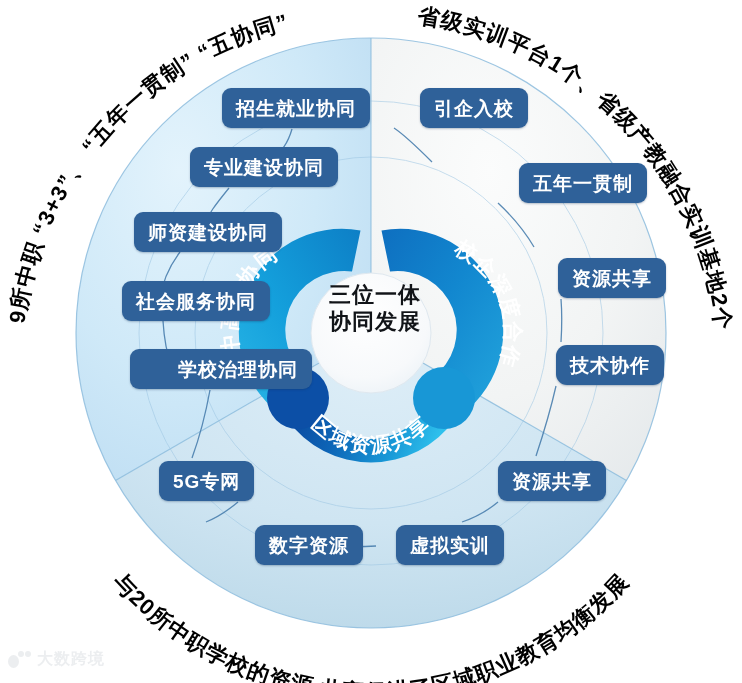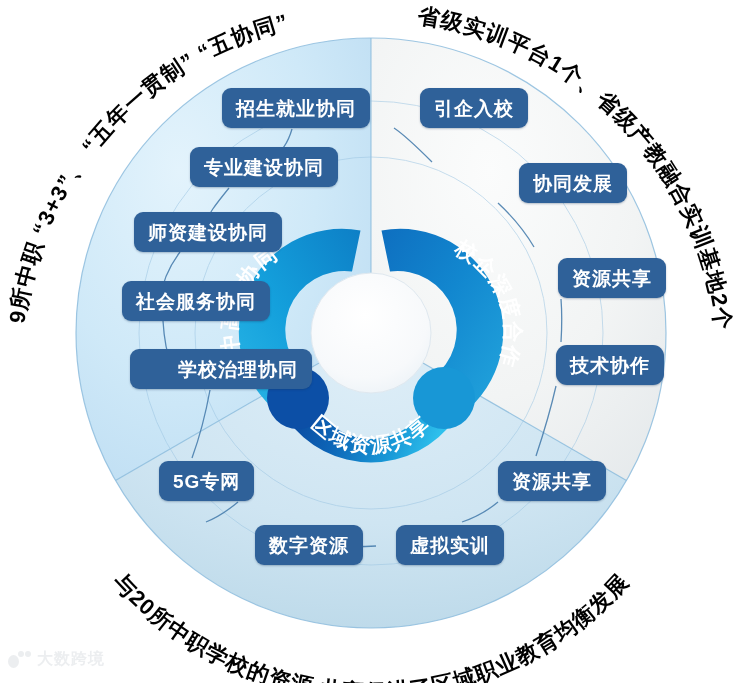--- a/index.html
+++ b/index.html
@@ -168,20 +168,24 @@
       <text><textPath href="#pathSegBottom" startOffset="50%" text-anchor="middle">区域资源共享</textPath></text>
     </g>
 
     <g fill="#000000" font-family="'Liberation Sans',sans-serif" font-weight="bold" font-size="22" letter-spacing="1">
       <text><textPath href="#arcTopLeft" startOffset="52%" text-anchor="middle">9所中职 “3+3”、 “五年一贯制” “五协同”</textPath></text>
       <text><textPath href="#arcTopRight" startOffset="48%" text-anchor="middle">省级实训平台1个、省级产教融合实训基地2个</textPath></text>
       <text><textPath href="#arcBottom" startOffset="50%" text-anchor="middle">与20所中职学校的资源,共享促进了区域职业教育均衡发展</textPath></text>
     </g>
   </svg>
 
+  <div class="core-text">
+    <div>三位一体</div>
+    <div>协同发展</div>
+  </div>
 
   <div id="nodes">
       <div class="node" style="left: 222px; top: 88px;">
         <span>招生就业协同</span>
       </div>
       <div class="node" style="left: 190px; top: 147px;">
         <span>专业建设协同</span>
       </div>
       <div class="node" style="left: 134px; top: 212px;">
         <span>师资建设协同</span>
@@ -189,21 +193,21 @@
       <div class="node" style="left: 122px; top: 281px;">
         <span>社会服务协同</span>
       </div>
       <div class="node" style="left: 130px; top: 349px; padding-left: 48px;">
         <span>学校治理协同</span>
       </div>
       <div class="node" style="left: 420px; top: 88px;">
         <span>引企入校</span>
       </div>
       <div class="node" style="left: 519px; top: 163px;">
-        <span>协同发展</span>
+        <span>五年一贯制</span>
       </div>
       <div class="node" style="left: 558px; top: 258px;">
         <span>资源共享</span>
       </div>
       <div class="node" style="left: 556px; top: 345px; border-radius: 11px;">
         <span>技术协作</span>
       </div>
       <div class="node" style="left: 498px; top: 461px;">
         <span>资源共享</span>
       </div>

